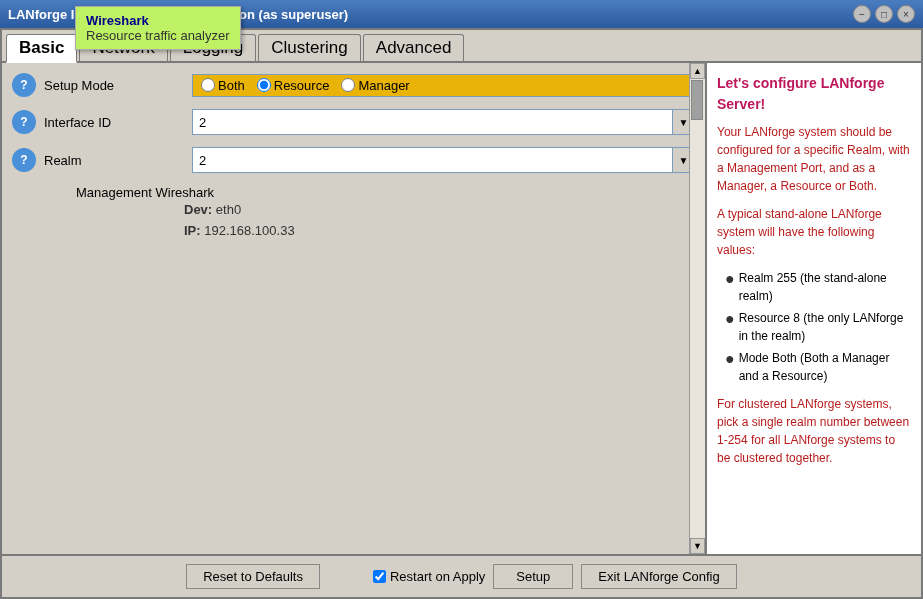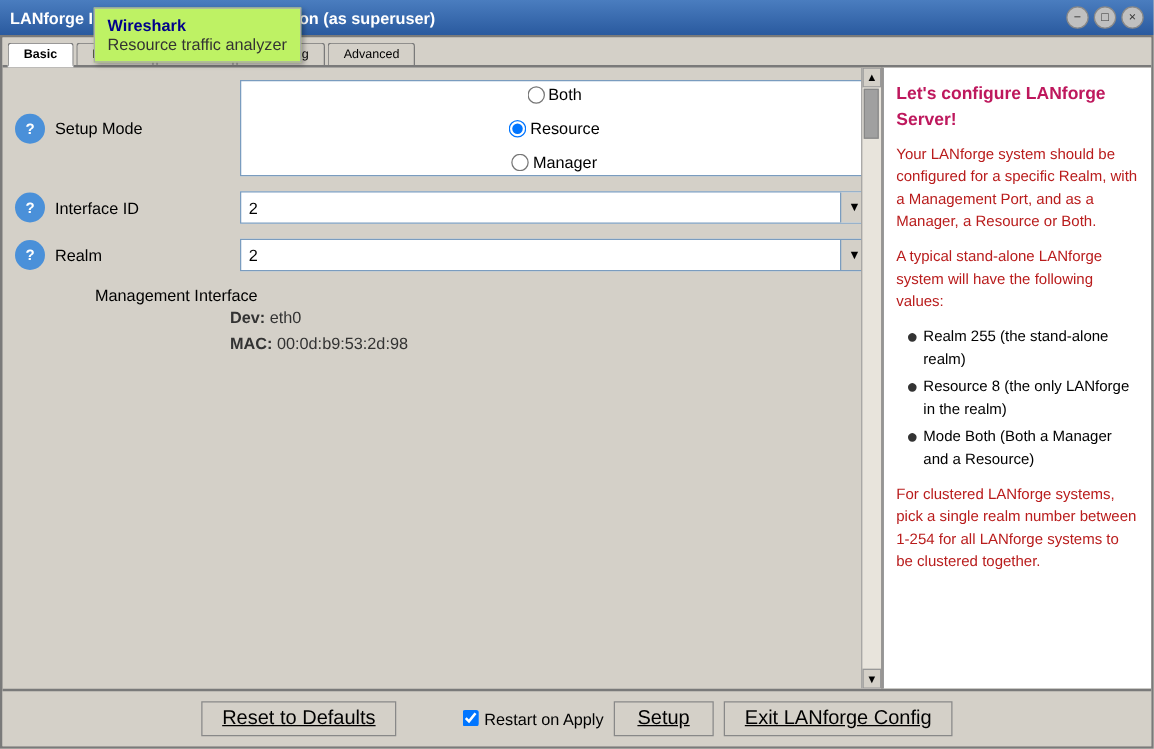--- a/index.html
+++ b/index.html
@@ -82,21 +82,21 @@
       padding: 4px 4px 0 4px;
       gap: 2px;
       border-bottom: 2px solid #7a7a7a;
     }
     .tab {
       padding: 3px 12px;
       border: 1px solid #7a7a7a;
       border-bottom: none;
       background: #d4d0c8;
       cursor: pointer;
-      font-size: 10px;
+      font-size: 17px;
       border-radius: 3px 3px 0 0;
     }
     .tab.active {
       background: white;
       border-bottom: 2px solid white;
       margin-bottom: -2px;
       font-weight: bold;
     }
 
     
@@ -149,25 +149,24 @@
     }
     .form-control-area {
       flex: 1;
     }
 
     
     .radio-group {
       display: flex;
       align-items: center;
       border: 1px solid #7a9cbf;
-      background: #ffffff;
+      background: #eab308;
       padding: 3px 8px;
       gap: 12px;
       min-width: 250px;
-      flex-direction: column;
     }
     .radio-item {
       display: flex;
       align-items: center;
       gap: 3px;
       cursor: pointer;
       font-size: 13px;
     }
     .radio-input {
       width: 14px;
@@ -256,27 +255,26 @@
       display: flex;
       align-items: center;
       gap: 8px;
       justify-content: center;
     }
     .bottom-btn {
       padding: 4px 16px;
       border: 1px solid #888;
       background: #d4d0c8;
       cursor: pointer;
-      font-size: 16px;
+      font-size: 13px;
       min-width: 80px;
-      text-decoration: underline;
     }
     .checkbox-label {
       display: flex;
-      align-items: flex-start;
+      align-items: center;
       gap: 4px;
       font-size: 13px;
       padding-left: 45px;
     }
 
     .info-bold {
       font-weight: bold;
     }
   </style>
 </head>
@@ -348,29 +346,29 @@
           <div class="form-label">Realm</div>
           <div class="form-control-area">
             <div class="select-dropdown">
               <span class="select-value">2</span>
               <div class="select-arrow">▼</div>
             </div>
           </div>
         </div>
 
         <div class="network-info">
-          <div class="network-label">Management Interface</div>
+          <div class="network-label">Management Wireshark</div>
           <div class="network-info-inner">
             <div>
               <span class="info-bold">Dev:</span>
               <span>eth0</span>
             </div>
             <div>
-              <span class="info-bold">MAC:</span>
-              <span>00:0d:b9:53:2d:98</span>
+              <span class="info-bold">IP:</span>
+              <span>192.168.100.33</span>
             </div>
           </div>
         </div>
 
       </div>
 
       <div style="position:absolute; right:0; top:0; bottom:0; width:16px; background:#d4d0c8; border-left:1px solid #999; display:flex; flex-direction:column;">
         <div style="height:16px; display:flex; align-items:center; justify-content:center; background:#d4d0c8; border:1px solid #999; font-size:9px; cursor:pointer;">▲</div>
         <div style="flex:1; background:#e8e4dc;">
           <div style="width:12px; height:40px; background:#a0a0a0; border:1px solid #888; margin:1px;"></div>

